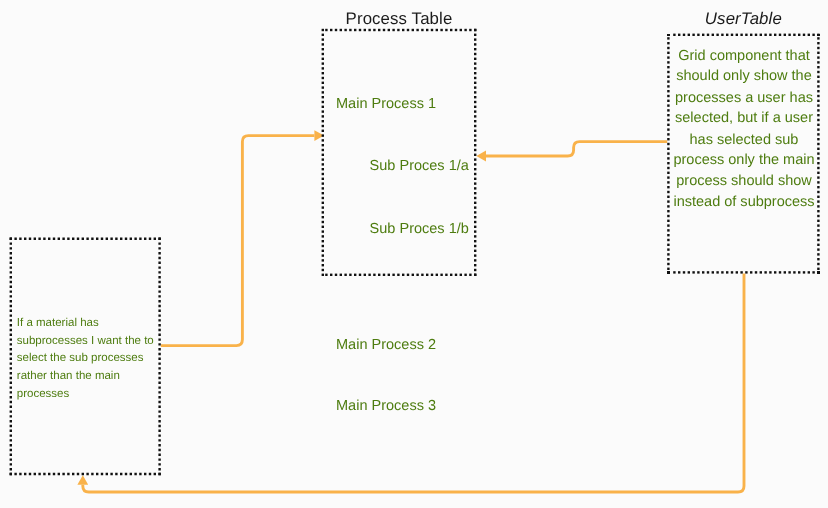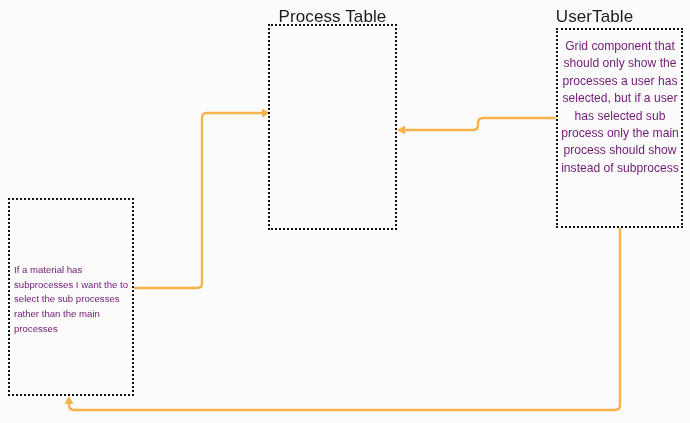--- a/index.html
+++ b/index.html
@@ -10,36 +10,36 @@
   #canvas {
     position: relative;
     width: 690px;
     height: 423px;
     background: #fbfbfb;
     font-family: "Liberation Sans", sans-serif;
     overflow: hidden;
   }
   .box-title {
     position: absolute;
-    font-size: 17px;
+    font-size: 14px;
     color: #1b1b1b;
     text-align: center;
     white-space: nowrap;
     letter-spacing: 0.1px;
   }
   .node {
     position: absolute;
     box-sizing: border-box;
     border: 2px dotted #111111;
     background: transparent;
   }
   .node-text {
     position: absolute;
     box-sizing: border-box;
-    color: #701a75;
+    color: #4d7c0f;
     white-space: pre-wrap;
   }
   
   #ceramic-table-node { left: 8px; top: 198px; width: 126px; height: 198px; }
   #ceramic-table-title { left: 8px; top: 176px; width: 126px; }
   #ceramic-table-body {
     left: 14px; top: 234px; width: 120px;
     font-size: 9.6px; line-height: 14.6px; text-align: left;
   }
   #ceramic-table-body p { margin: 0 0 14px 0; }
@@ -51,21 +51,21 @@
   #process-table-body {
     left: 280px; top: 44px; width: 118px;
     font-size: 12.1px; line-height: 17.2px; text-align: left;
   }
   .proc-main { display: block; }
   .proc-sub { display: block; padding-left: 28px; }
   .proc-gap { display: block; height: 11px; }
 
   
   #user-table-node { left: 556px; top: 28px; width: 127px; height: 200px; }
-  #user-table-title { left: 531px; top: 7px; width: 127px; }
+  #user-table-title { left: 556px; top: 7px; width: 127px; font-style: italic; }
   #user-table-body {
     left: 560px; top: 38px; width: 120px;
     font-size: 12.1px; line-height: 17.4px; text-align: center;
   }
 
   
   #connectors {
     position: absolute;
     left: 0; top: 0;
     width: 690px; height: 423px;
@@ -102,18 +102,26 @@
     </g>
   </svg>
 
   <div class="node" id="ceramic-table-node"></div>
   <div class="node-text" id="ceramic-table-body">
     <p>If a material has subprocesses I want the to select the sub processes rather than the main processes</p>
   </div>
 
   <div class="box-title" id="process-table-title">Process Table</div>
   <div class="node" id="process-table-node"></div>
+  <div class="node-text" id="process-table-body">
+    <span class="proc-main">Main Process 1</span>
+    <span class="proc-sub">Sub Proces 1/a</span>
+    <span class="proc-sub">Sub Proces 1/b</span>
+    <span class="proc-gap"></span>
+    <span class="proc-main">Main Process 2</span>
+    <span class="proc-main">Main Process 3</span>
+  </div>
 
   <div class="box-title" id="user-table-title">UserTable</div>
   <div class="node" id="user-table-node"></div>
   <div class="node-text" id="user-table-body">Grid component that should only show the processes a user has selected, but if a user has selected sub process only the main process should show instead of subprocess</div>
 
 </div>
 
 </body></html>

